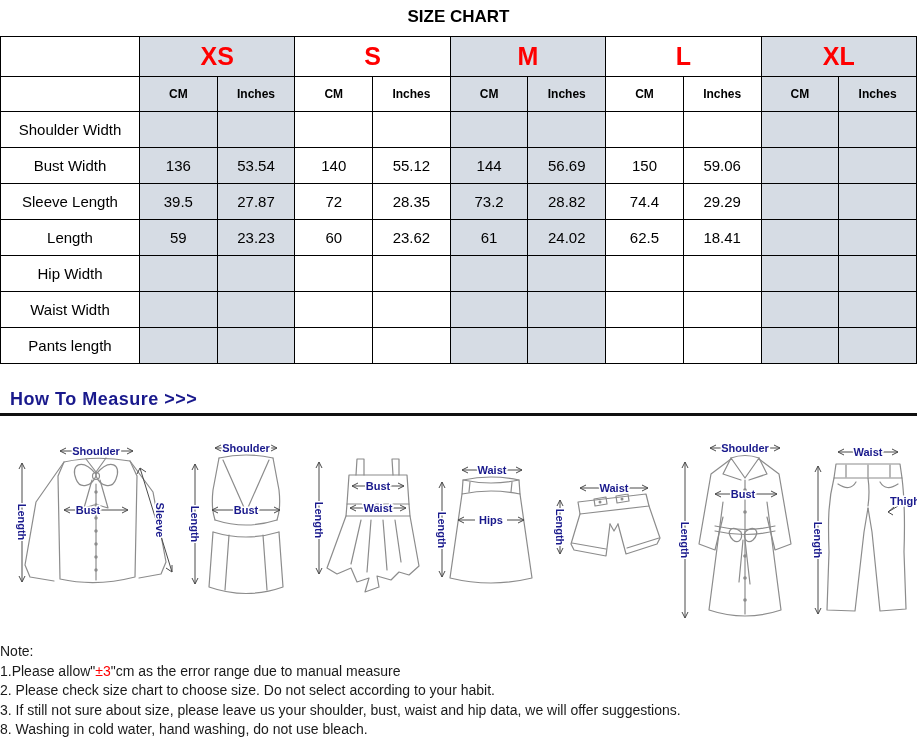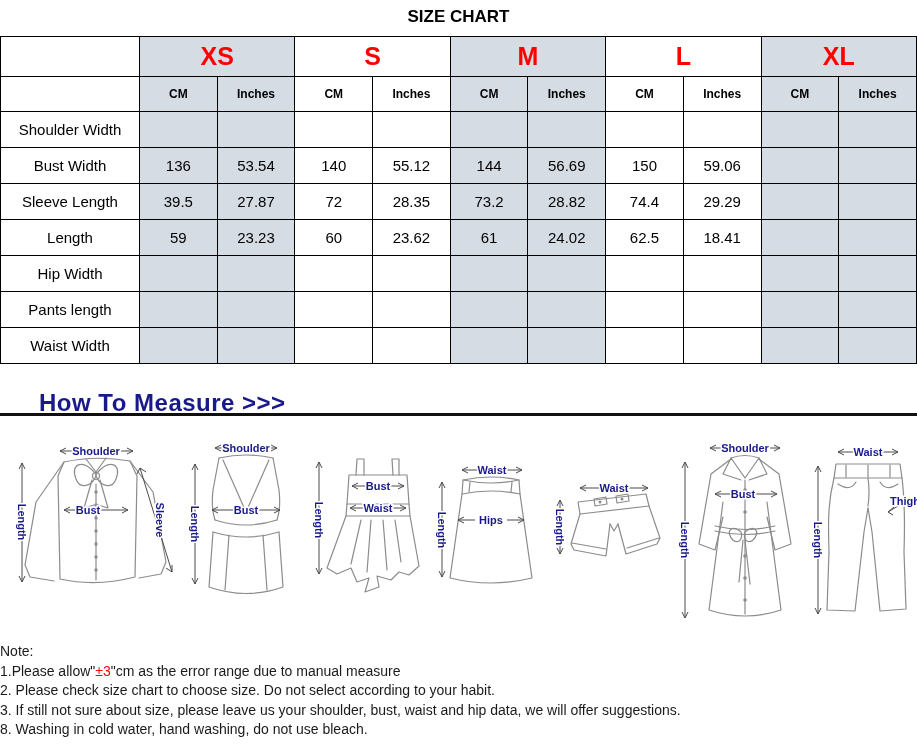--- a/index.html
+++ b/index.html
@@ -19,21 +19,21 @@
   }
   table.size-table td { border:1px solid #000; text-align:center; padding:0; }
   .c-label { width:139px; }
   .size-cell { height:40px; font-size:25px; font-weight:700; color:#ff0000; }
   .unit-cell { height:35px; font-size:12px; font-weight:700; color:#000; }
   .label-cell { height:36px; font-size:15px; color:#000; }
   .val-cell { height:36px; font-size:15px; color:#000; }
   .shaded { background:#d6dce4; }
   .measure-heading {
     margin-top:25px; padding-left:10px; height:22px;
-    font-size:24px; font-weight:700; color:#19198c; letter-spacing:0.5px;margin-left:29px;
+    font-size:18px; font-weight:700; color:#19198c; letter-spacing:0.5px;
   }
   .divider { border-top:3px solid #101010; margin-top:2px; }
   .figures { display:flex; height:202px;margin-top:16px; }
   .figures svg { display:block; flex:0 0 auto; }
   .garment { fill:none; stroke:#8c8c8c; stroke-width:1.2; stroke-linejoin:round; stroke-linecap:round; }
   .dim { fill:none; stroke:#4a4a4a; stroke-width:1; }
   .btn { fill:#8c8c8c; stroke:none; }
   text.fig-label {
     font-family:"Liberation Sans",sans-serif; font-size:11px; font-weight:700;
     fill:#19198c; paint-order:stroke; stroke:#ffffff; stroke-width:3px;
@@ -144,34 +144,34 @@
         <td class="val-cell"></td>
         <td class="val-cell"></td>
         <td class="val-cell shaded"></td>
         <td class="val-cell shaded"></td>
         <td class="val-cell"></td>
         <td class="val-cell"></td>
         <td class="val-cell shaded"></td>
         <td class="val-cell shaded"></td>
       </tr>
       <tr>
+        <td class="label-cell">Waist Width</td>
+        <td class="val-cell shaded"></td>
+        <td class="val-cell shaded"></td>
+        <td class="val-cell"></td>
+        <td class="val-cell"></td>
+        <td class="val-cell shaded"></td>
+        <td class="val-cell shaded"></td>
+        <td class="val-cell"></td>
+        <td class="val-cell"></td>
+        <td class="val-cell shaded"></td>
+        <td class="val-cell shaded"></td>
+      </tr>
+      <tr>
         <td class="label-cell">Pants length</td>
-        <td class="val-cell shaded"></td>
-        <td class="val-cell shaded"></td>
-        <td class="val-cell"></td>
-        <td class="val-cell"></td>
-        <td class="val-cell shaded"></td>
-        <td class="val-cell shaded"></td>
-        <td class="val-cell"></td>
-        <td class="val-cell"></td>
-        <td class="val-cell shaded"></td>
-        <td class="val-cell shaded"></td>
-      </tr>
-      <tr>
-        <td class="label-cell">Waist Width</td>
         <td class="val-cell shaded"></td>
         <td class="val-cell shaded"></td>
         <td class="val-cell"></td>
         <td class="val-cell"></td>
         <td class="val-cell shaded"></td>
         <td class="val-cell shaded"></td>
         <td class="val-cell"></td>
         <td class="val-cell"></td>
         <td class="val-cell shaded"></td>
         <td class="val-cell shaded"></td>

